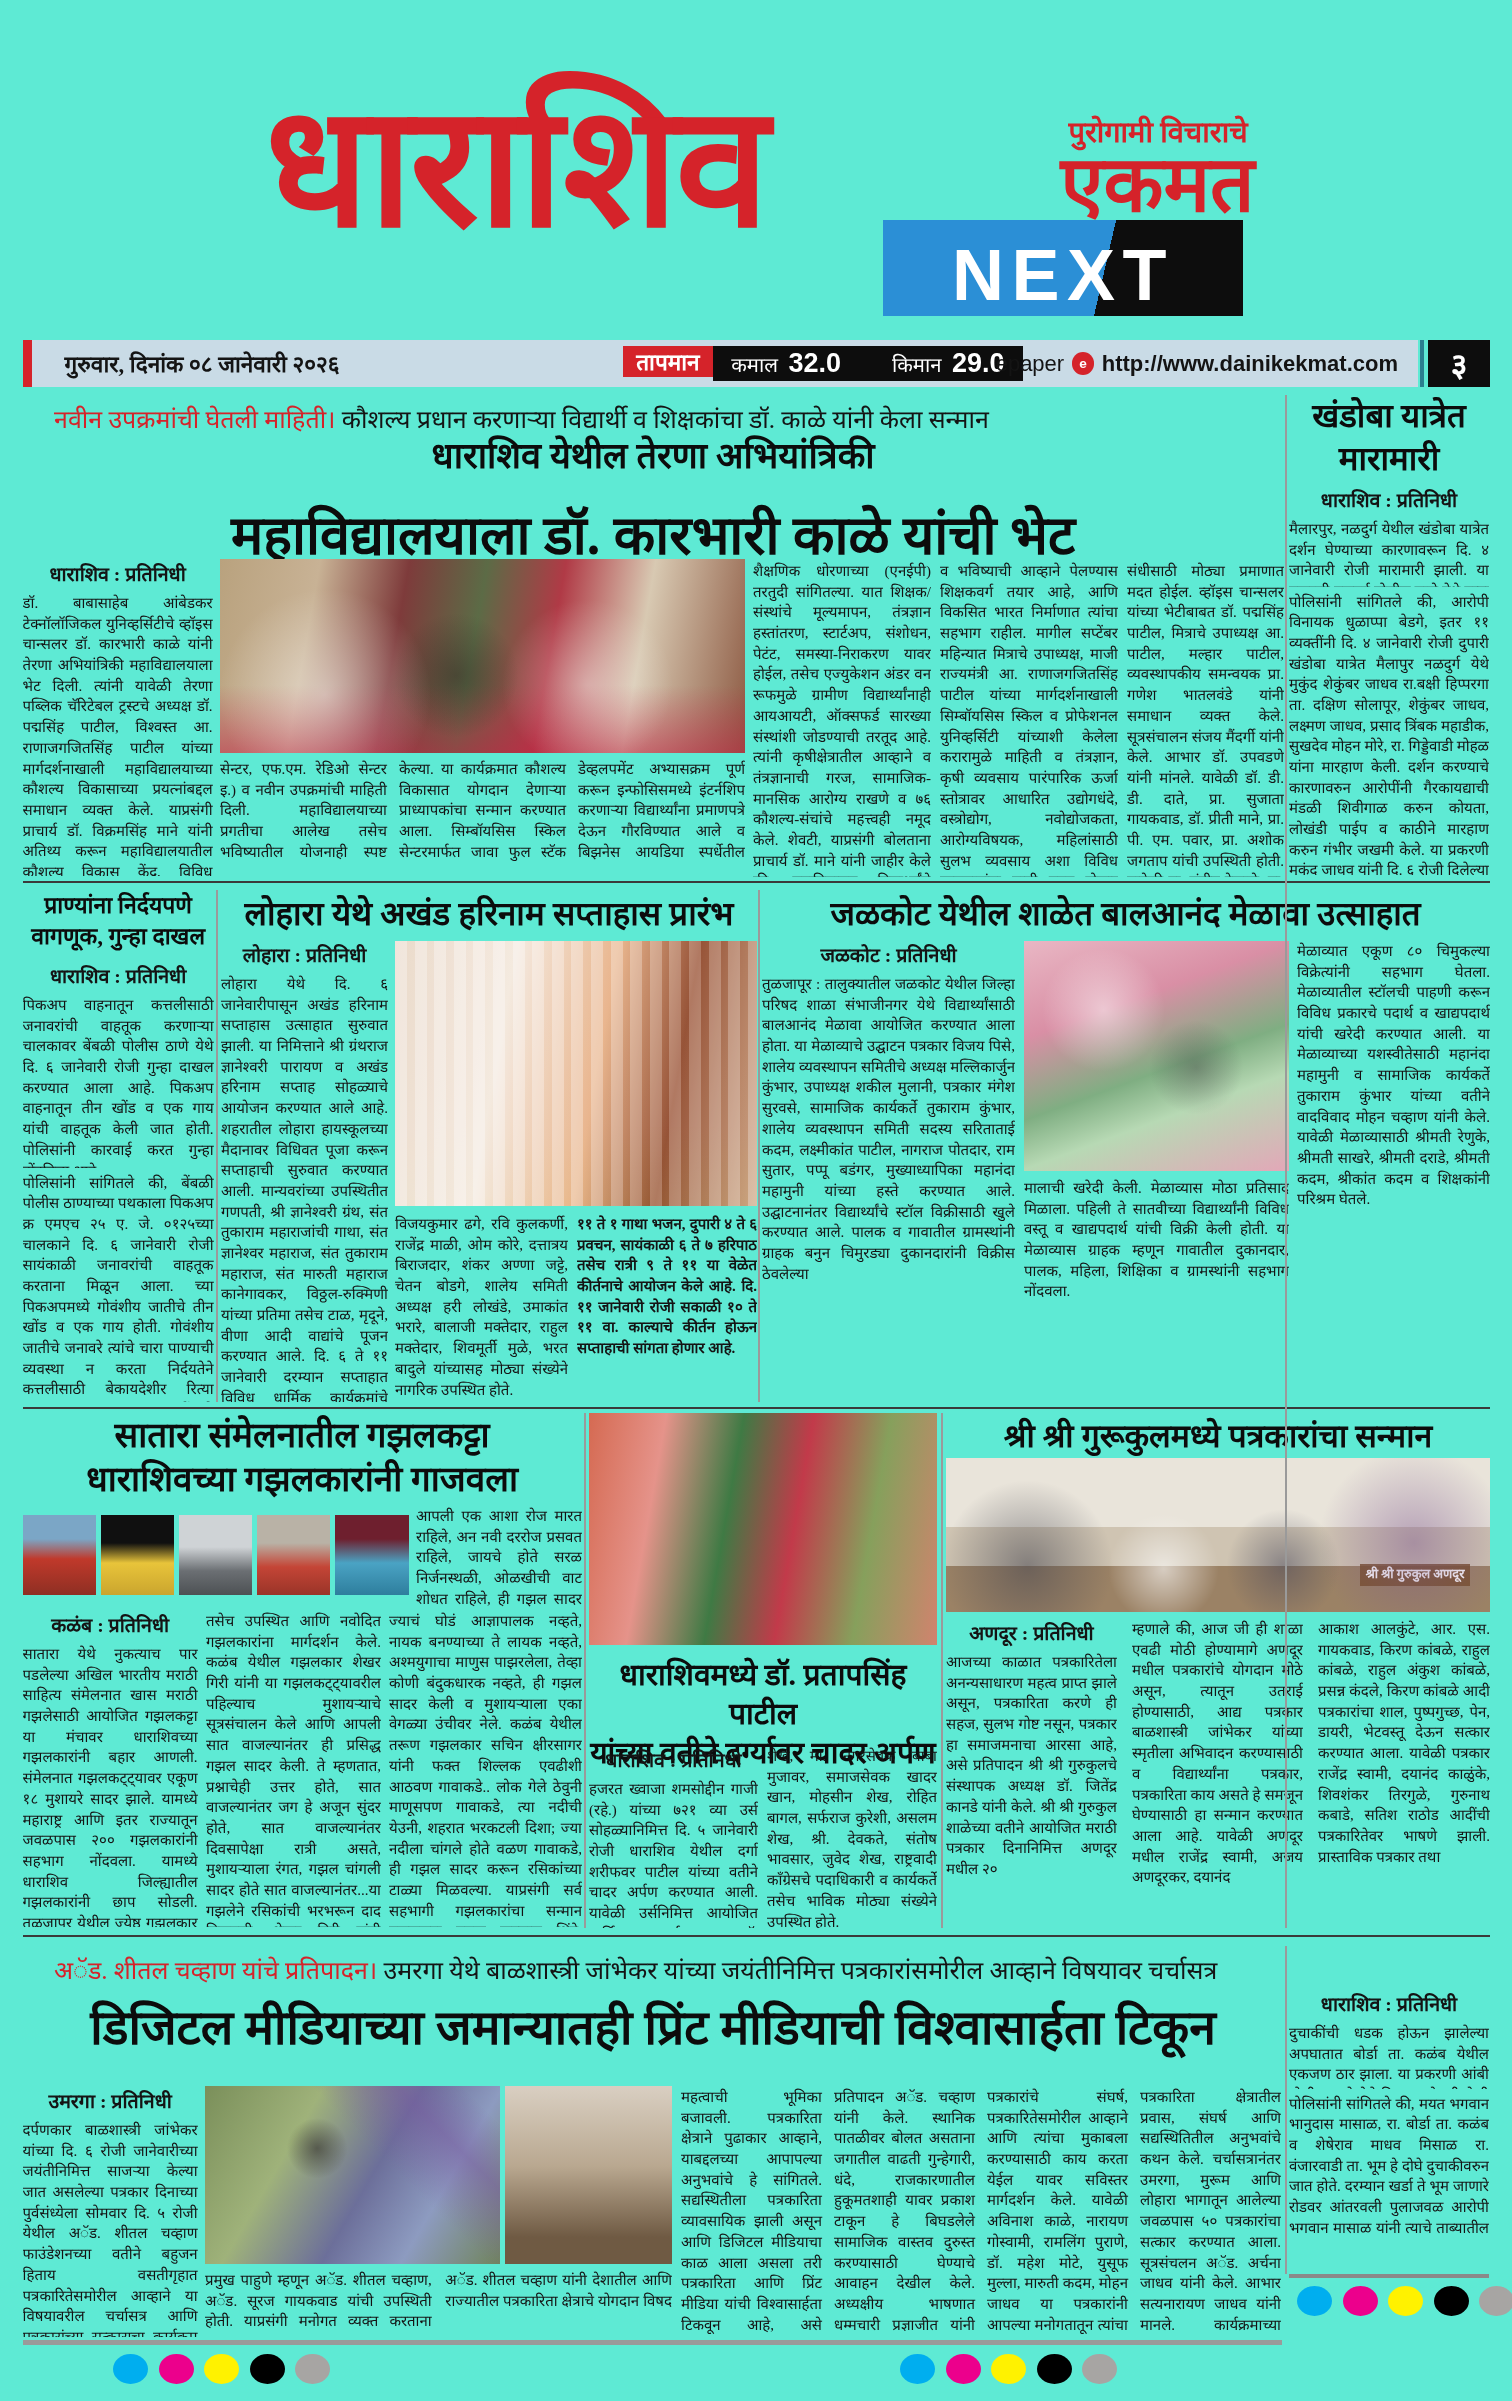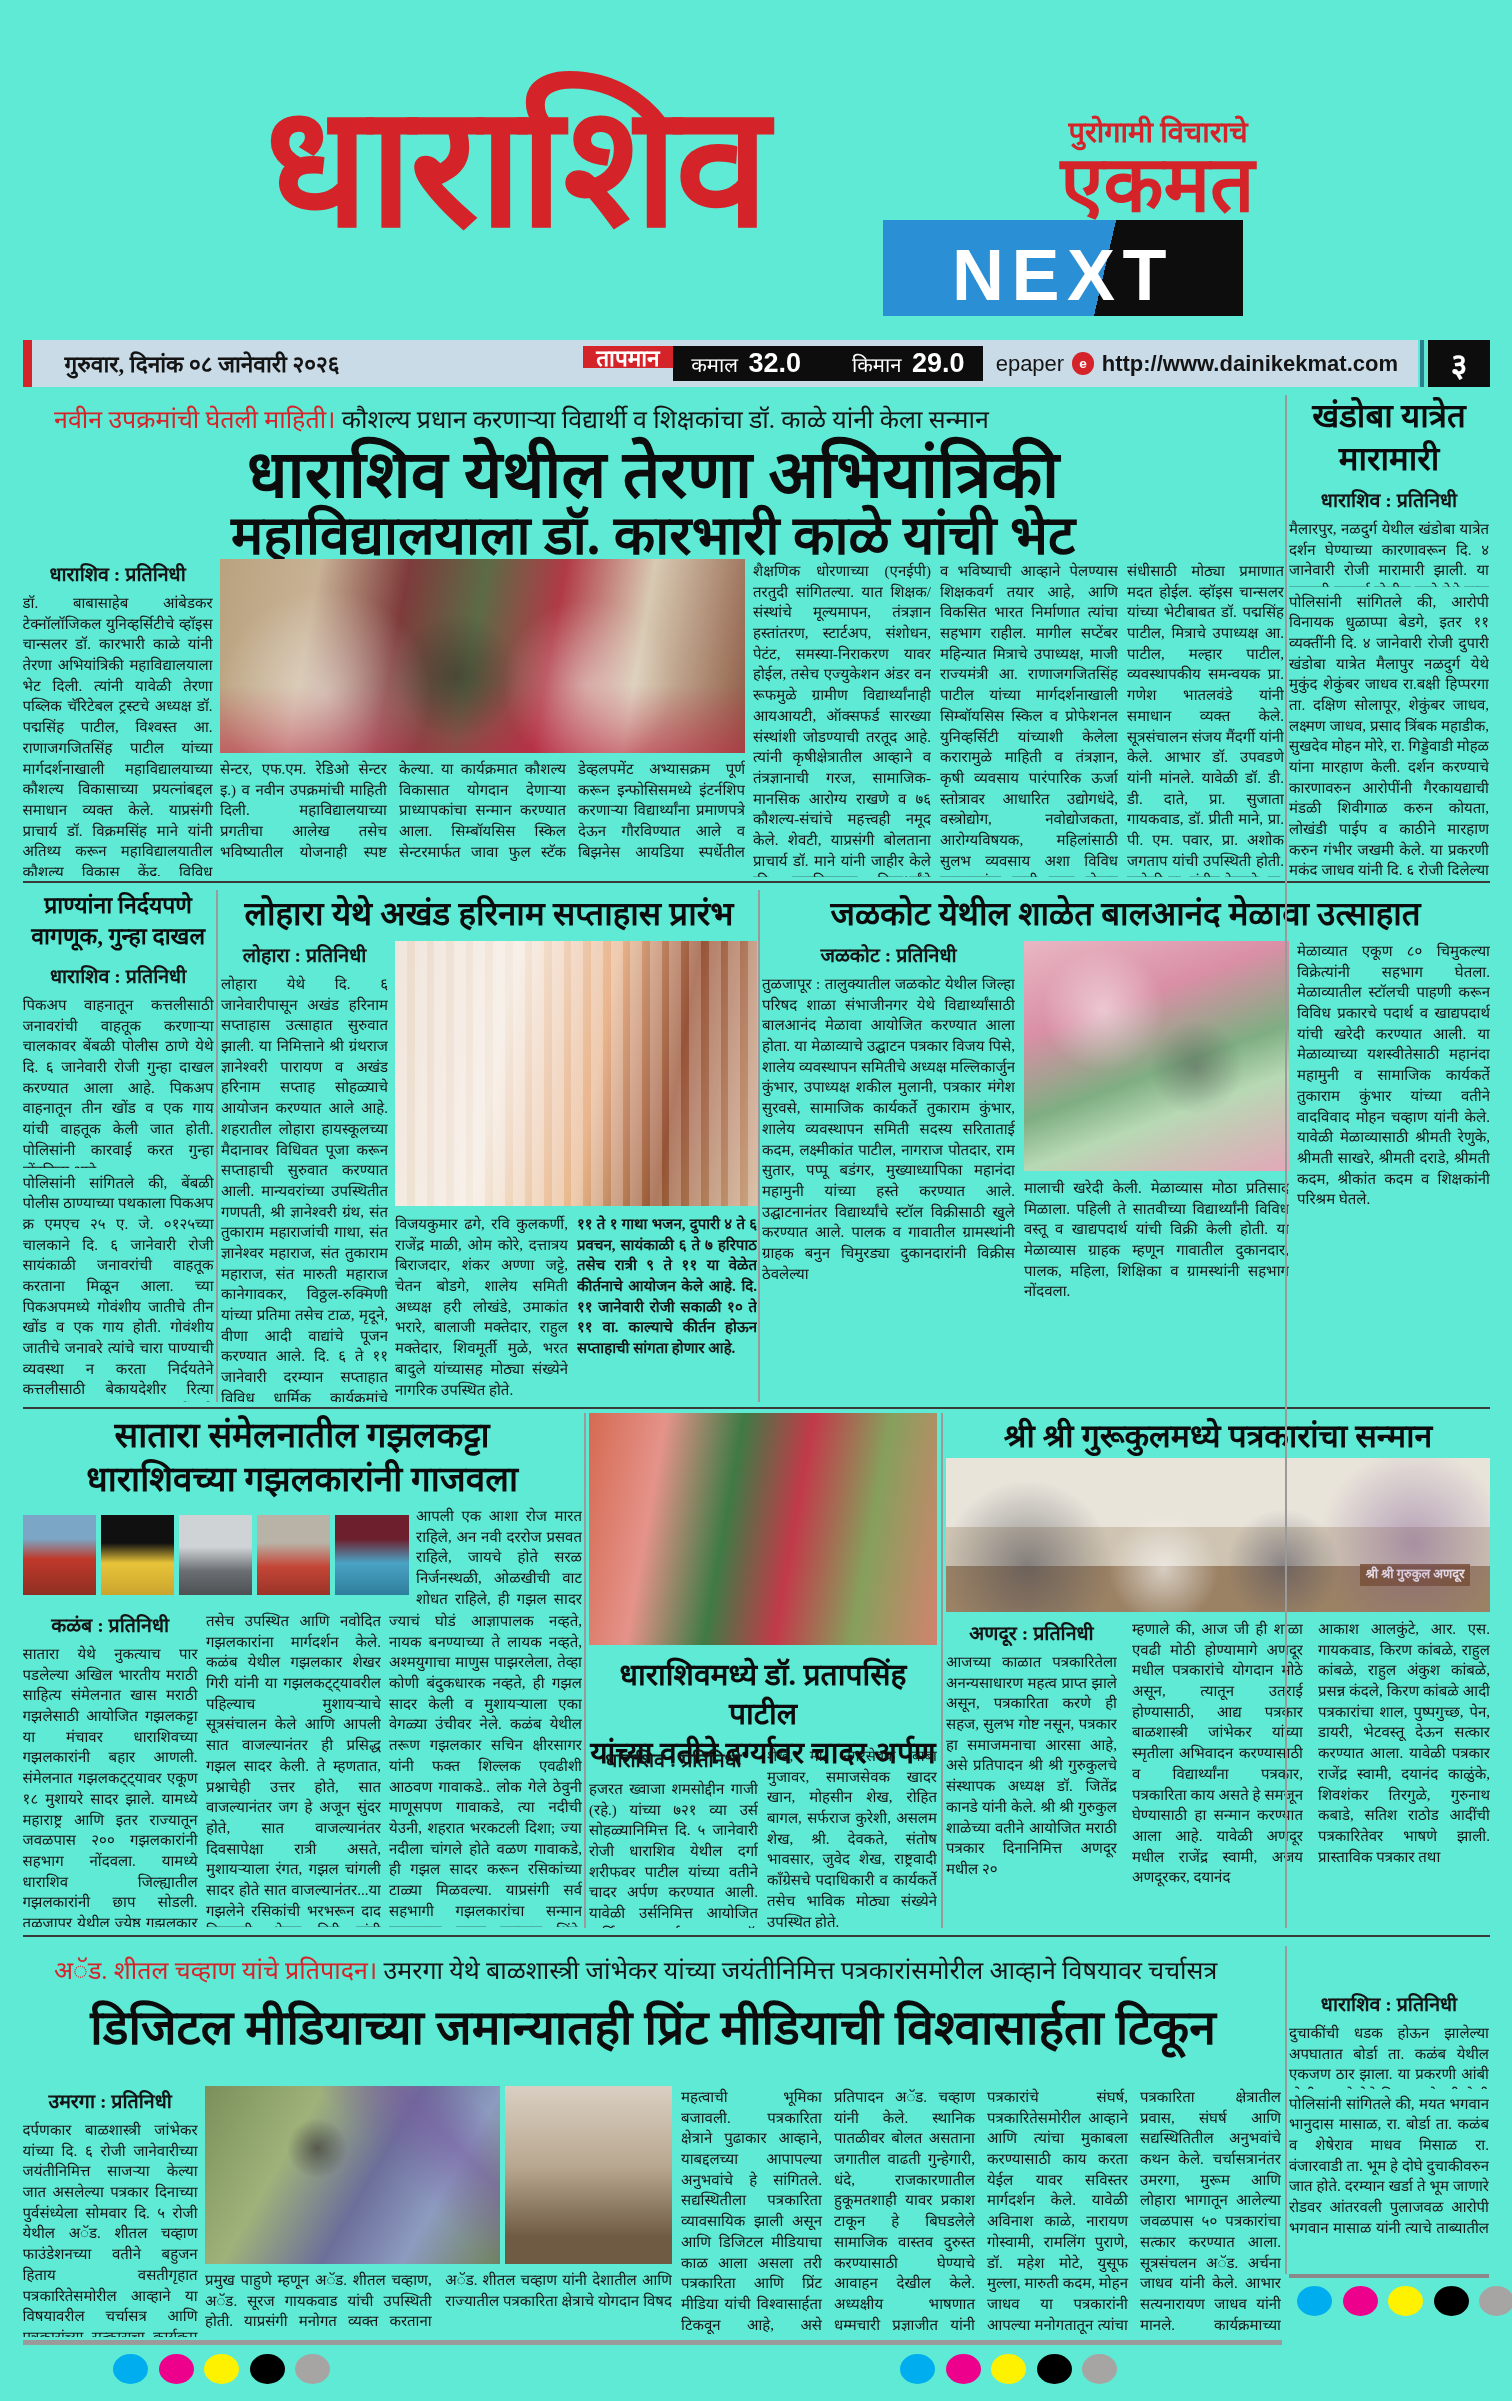--- a/index.html
+++ b/index.html
@@ -15,21 +15,21 @@
   .brand2{position:absolute;left:1033px;top:142px;width:249px;text-align:center;font-size:78px;font-weight:bold;color:var(--red);line-height:1.1;}
   .nextlogo{position:absolute;left:883px;top:220px;width:360px;height:96px;
     background:linear-gradient(103deg,var(--blue) 0 61%,#0d0d0d 61% 100%);
     display:flex;align-items:flex-end;justify-content:center;}
   .nextlogo span{color:#fff;font-family:"Liberation Sans",sans-serif;font-weight:bold;font-size:72px;letter-spacing:7.5px;}
 
   
   .infobar{position:absolute;left:22.6px;top:340px;width:1395px;height:47px;background:var(--bar);display:flex;align-items:center;}
   .infobar .tick{width:9px;height:47px;background:var(--red);}
   .infobar .date{margin-left:33px;font-size:22.6px;font-weight:bold;}
-  .temp-label{background:var(--red);color:#fff;font-weight:bold;font-size:22.6px;padding:3px 13.6px;height:22px;display:flex;align-items:center;}
+  .temp-label{background:var(--red);color:#fff;font-weight:bold;font-size:22.6px;padding:3px 13.6px;height:31px;display:flex;align-items:center;margin-left:40px;}
   .temp-black{background:#0d0d0d;color:#fff;height:35px;display:flex;align-items:center;gap:10.5px;padding:0 18px;font-size:20.3px;}
   .temp-black b{font-size:27px;font-family:"Liberation Sans",sans-serif;}
   .epaper{position:absolute;right:19.6px;display:flex;align-items:center;gap:7.5px;font-family:"Liberation Sans",sans-serif;font-size:22px;}
   .epaper .dot{width:22.6px;height:22.6px;border-radius:50%;background:var(--red);display:inline-flex;align-items:center;justify-content:center;color:#fff;font-size:13.6px;font-weight:bold;}
   .pagenum{position:absolute;left:1428px;top:340px;width:62px;height:47px;background:#0d0d0d;color:#fff;font-size:32px;font-weight:bold;display:flex;align-items:center;justify-content:center;}
   .pagenum-divider{position:absolute;left:1420px;top:340px;width:3.8px;height:47px;background:var(--teal);}
 
   
   .kicker{position:absolute;font-size:25px;font-weight:normal;white-space:nowrap;margin-left:27px;}
   .kicker .red{color:var(--red);}
@@ -96,21 +96,21 @@
       <b>http://www.dainikekmat.com</b>
     </div>
   </div>
   <div class="pagenum-divider"></div>
   <div class="pagenum">३</div>
 
   <div class="kicker" style="left:27px;top:401px;">
     <span class="red">नवीन उपक्रमांची घेतली माहिती।</span>
     <span>कौशल्य प्रधान करणाऱ्या विद्यार्थी व शिक्षकांचा डॉ. काळे यांनी केला सन्मान</span>
   </div>
-  <div class="headline" style="left:22.6px;top:434px;width:1261px;font-size:66px;line-height:1.25;">धाराशिव येथील तेरणा अभियांत्रिकी</div>
+  <div class="headline" style="left:22.6px;top:434px;width:1261px;font-size:36px;line-height:1.25;">धाराशिव येथील तेरणा अभियांत्रिकी</div>
   <div class="headline" style="left:22.6px;top:503px;width:1261px;font-size:54px;line-height:1.25;">महाविद्यालयाला डॉ. कारभारी काळे यांची भेट</div>
 
   <div class="colbox" style="left:22.6px;top:560px;width:190px;height:316px;">
     <div class="byline">धाराशिव : प्रतिनिधी</div>
     <div class="body-txt" style="height:286px;">डॉ. बाबासाहेब आंबेडकर टेक्नॉलॉजिकल युनिव्हर्सिटीचे व्हॉइस चान्सलर डॉ. कारभारी काळे यांनी तेरणा अभियांत्रिकी महाविद्यालयाला भेट दिली. त्यांनी यावेळी तेरणा पब्लिक चॅरिटेबल ट्रस्टचे अध्यक्ष डॉ. पद्मसिंह पाटील, विश्वस्त आ. राणाजगजितसिंह पाटील यांच्या मार्गदर्शनाखाली महाविद्यालयाच्या कौशल्य विकासाच्या प्रयत्नांबद्दल समाधान व्यक्त केले. याप्रसंगी प्राचार्य डॉ. विक्रमसिंह माने यांनी अतिथ्य करून महाविद्यालयातील कौशल्य विकास केंद्र, विविध प्रयोगशाळा (अँपल लॅब, ड्रोन सेन्टर, सिस्को</div>
   </div>
   <div class="photo ph-terna" style="left:220px;top:559px;width:525px;height:194px;"></div>
   <div class="colbox body-txt" style="left:220px;top:759px;width:525px;height:117px;column-count:3;column-gap:12px;">
     <span>सेन्टर, एफ.एम. रेडिओ सेन्टर इ.) व नवीन उपक्रमांची माहिती दिली. महाविद्यालयाच्या प्रगतीचा आलेख तसेच भविष्यातील योजनाही स्पष्ट केल्या. या कार्यक्रमात कौशल्य विकासात योगदान देणाऱ्या</span>
     <span>प्राध्यापकांचा सन्मान करण्यात आला. सिम्बॉयसिस स्किल सेन्टरमार्फत जावा फुल स्टॅक डेव्हलपमेंट अभ्यासक्रम पूर्ण करून इन्फोसिसमध्ये इंटर्नशिप करणाऱ्या विद्यार्थ्यांना प्रमाणपत्रे</span>

